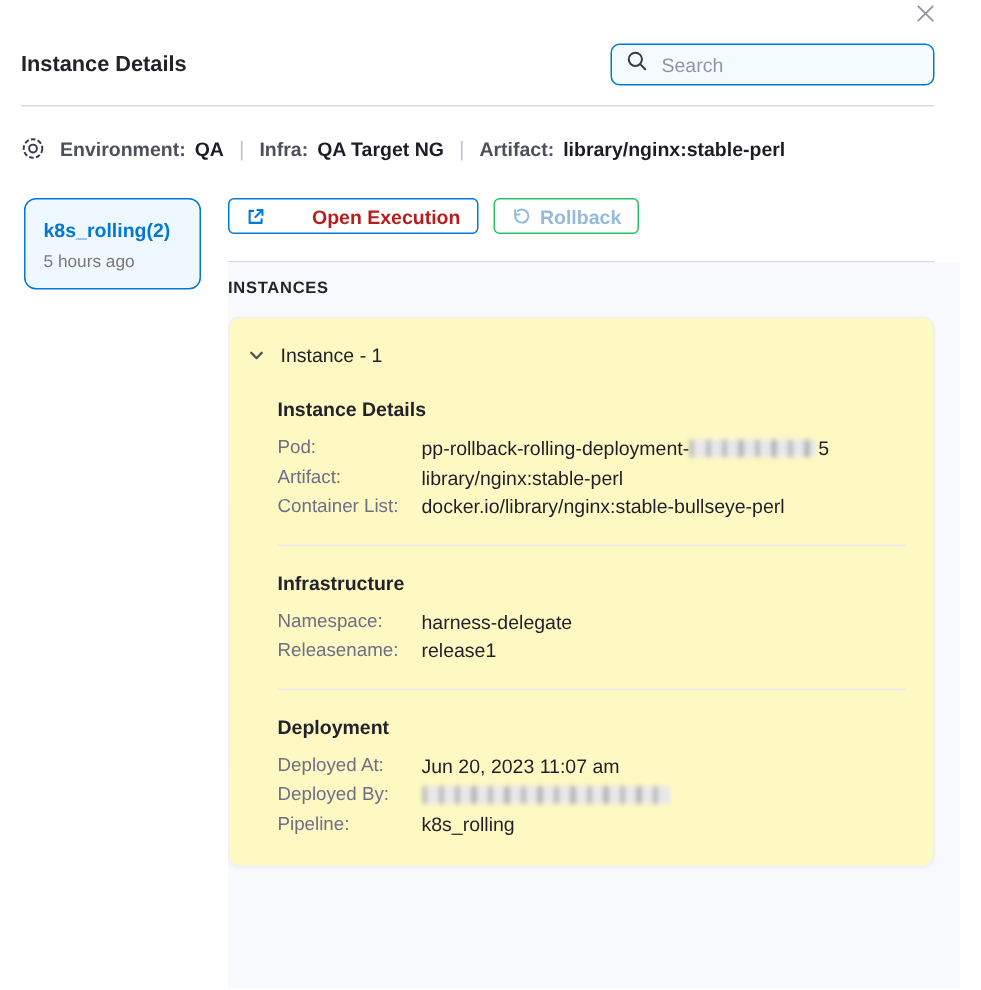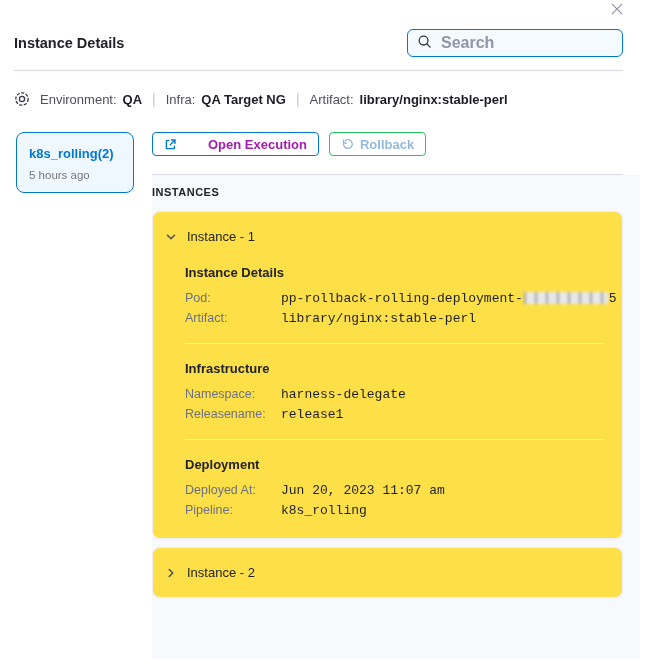--- a/index.html
+++ b/index.html
@@ -13,64 +13,64 @@
   .panel{position:relative;width:640px;height:660px;background:#fff;overflow:hidden;}
 
   
   .close-btn{position:absolute;top:-4px;right:13px;width:20px;height:20px;cursor:pointer;display:flex;align-items:flex-end;justify-content:center;}
 
   
   .header{display:flex;align-items:center;justify-content:space-between;padding:29px 17px 0 14px;}
   .panel-title{font-size:14.5px;font-weight:bold;color:#22222a;}
   .search-box{display:flex;align-items:center;gap:7px;width:216px;height:28px;box-sizing:border-box;
     border:1px solid #0278d5;border-radius:6px;background:#f3fbfe;padding:0 9px;}
-  .search-box input{border:none;outline:none;background:transparent;font-size:16px;color:#404040;width:100%;
-    font-family:"Liberation Sans","DejaVu Sans",sans-serif;font-weight:bold;}
+  .search-box input{border:none;outline:none;background:transparent;font-size:13px;color:#404040;width:100%;
+    font-family:"Liberation Sans","DejaVu Sans",sans-serif;}
   .search-box input::placeholder{color:#9295a9;}
 
   .divider-top{border:none;border-top:1px solid #d9dae5;margin:13px 17px 0 14px;}
 
   
   .context-bar{display:flex;align-items:center;gap:8px;padding:20px 14px 0 14px;font-size:13px;white-space:nowrap;}
   .ctx-item{display:flex;align-items:center;gap:6px;}
-  .ctx-label{color:#4d4f5c;}
+  .ctx-label{color:#4d4f5c;font-weight:bold;}
   .ctx-value{color:#1c1c26;font-weight:bold;}
   .ctx-sep{color:#c3c4d2;font-size:14px;padding:0 2px;}
   .env-icon{display:flex;margin-right:2px;}
 
   
   .main{display:flex;margin-top:25px;height:527px;}
   .left-col{width:152px;flex-shrink:0;box-sizing:border-box;padding-left:16px;}
   .exec-card{width:118px;box-sizing:border-box;border:1px solid #0278d5;border-radius:8px;
     background:#eff8fe;padding:13px 12px 11px;cursor:pointer;}
   .exec-title{color:#0278d5;font-weight:bold;font-size:13px;}
   .exec-time{color:#77787e;font-size:11.5px;margin-top:8px;}
 
   .right-col{flex:1;display:flex;flex-direction:column;min-width:0;}
   .toolbar{display:flex;gap:10px;height:24px;flex-shrink:0;}
   .btn{display:inline-flex;align-items:center;gap:6px;height:24px;box-sizing:border-box;
     padding:0 11px;border-radius:4px;background:#fff;font-size:13px;font-weight:bold;cursor:pointer;}
-  .btn-open{border:1px solid #0278d5;color:#a21caf;gap:31px;}
+  .btn-open{border:1px solid #0278d5;color:#b91c1c;gap:31px;}
   .btn-rollback{border:1px solid #22c55e;color:#94b9dd;cursor:default;}
 
   .toolbar-divider{border:none;border-top:1px solid #d9dae5;margin:18px 17px 0 0;flex-shrink:0;}
 
   
   .instances-region{flex:1;background:#f7f9fd;overflow:hidden;}
   .instances-label{font-size:11px;font-weight:bold;letter-spacing:.5px;color:#22222a;margin:11px 0 13px;}
-  .instance-card{background:#fde047;border:1px solid #eef0f6;border-radius:8px;margin:0 17px 8px 0;
+  .instance-card{background:#fef9c3;border:1px solid #eef0f6;border-radius:8px;margin:0 17px 8px 0;
     box-shadow:0 1px 2px rgba(96,97,112,.05);}
   .instance-header{display:flex;align-items:center;gap:10px;padding:17px 12px;font-size:13px;color:#22222a;cursor:pointer;}
   .instance-header.expanded{padding-bottom:4px;}
   .chev{display:flex;width:12px;height:12px;flex-shrink:0;}
   .instance-body{padding:0 18px 18px 32px;}
   .section-title{font-size:13px;font-weight:bold;color:#22222a;margin:17px 0 9px;}
   .detail-row{display:flex;align-items:flex-start;line-height:19.5px;}
   .detail-label{width:96px;flex-shrink:0;font-size:12.5px;color:#6d6f87;}
-  .detail-value{font-size:13px;color:#1f1f29;white-space:nowrap;font-family:Liberation Mono, monospace;}
+  .detail-value{font-size:13px;color:#1f1f29;white-space:nowrap;}
   .section-divider{border:none;border-top:1px solid #e9ebf3;margin:15px 0 0;}
   .masked{display:inline-block;height:12px;vertical-align:middle;border-radius:1px;margin:0 1px;
     background:repeating-linear-gradient(90deg,rgba(70,72,84,.45) 0 2px,rgba(0,0,0,0) 2px 11px),#e8e8ea;
     filter:blur(1.6px);position:relative;top:-1px;}
 </style>
 </head>
 <body>
 
 <div class="panel">
 
@@ -168,50 +168,48 @@
               <div class="instance-body">
                 <div class="section-title">Instance Details</div>
                 <div class="detail-row">
                   <span class="detail-label">Pod:</span>
                   <span class="detail-value"><span>pp-rollback-rolling-deployment-</span><span class="masked" style="width: 84px;"></span><span>5</span></span>
                 </div>
                 <div class="detail-row">
                   <span class="detail-label">Artifact:</span>
                   <span class="detail-value"><span>library/nginx:stable-perl</span></span>
                 </div>
+                <div class="detail-row">
+                  <span class="detail-label">Container List:</span>
+                  <span class="detail-value"><span>docker.io/library/nginx:stable-bullseye-perl</span></span>
+                </div>
                 <hr class="section-divider">
                 <div class="section-title">Infrastructure</div>
                 <div class="detail-row">
                   <span class="detail-label">Namespace:</span>
                   <span class="detail-value"><span>harness-delegate</span></span>
                 </div>
                 <div class="detail-row">
                   <span class="detail-label">Releasename:</span>
                   <span class="detail-value"><span>release1</span></span>
                 </div>
                 <hr class="section-divider">
                 <div class="section-title">Deployment</div>
                 <div class="detail-row">
                   <span class="detail-label">Deployed At:</span>
                   <span class="detail-value"><span>Jun 20, 2023 11:07 am</span></span>
                 </div>
                 <div class="detail-row">
+                  <span class="detail-label">Deployed By:</span>
+                  <span class="detail-value"><span class="masked" style="width: 165px;"></span></span>
+                </div>
+                <div class="detail-row">
                   <span class="detail-label">Pipeline:</span>
                   <span class="detail-value"><span>k8s_rolling</span></span>
                 </div>
-              </div>
-            </div>
-            <div class="instance-card">
-              <div class="instance-header">
-                <span class="chev">
-                  <svg width="12" height="12" viewBox="0 0 12 12" fill="none" stroke="#4d4f5c" stroke-width="1.5" stroke-linecap="round" stroke-linejoin="round">
-                    <path d="M4.2 2.5 L7.8 6 L4.2 9.5"></path>
-                  </svg>
-                </span>
-                <span>Instance - 2</span>
               </div>
             </div>
           </div>
       </div>
 
     </div>
   </div>
 </div>
 
 </body></html>

